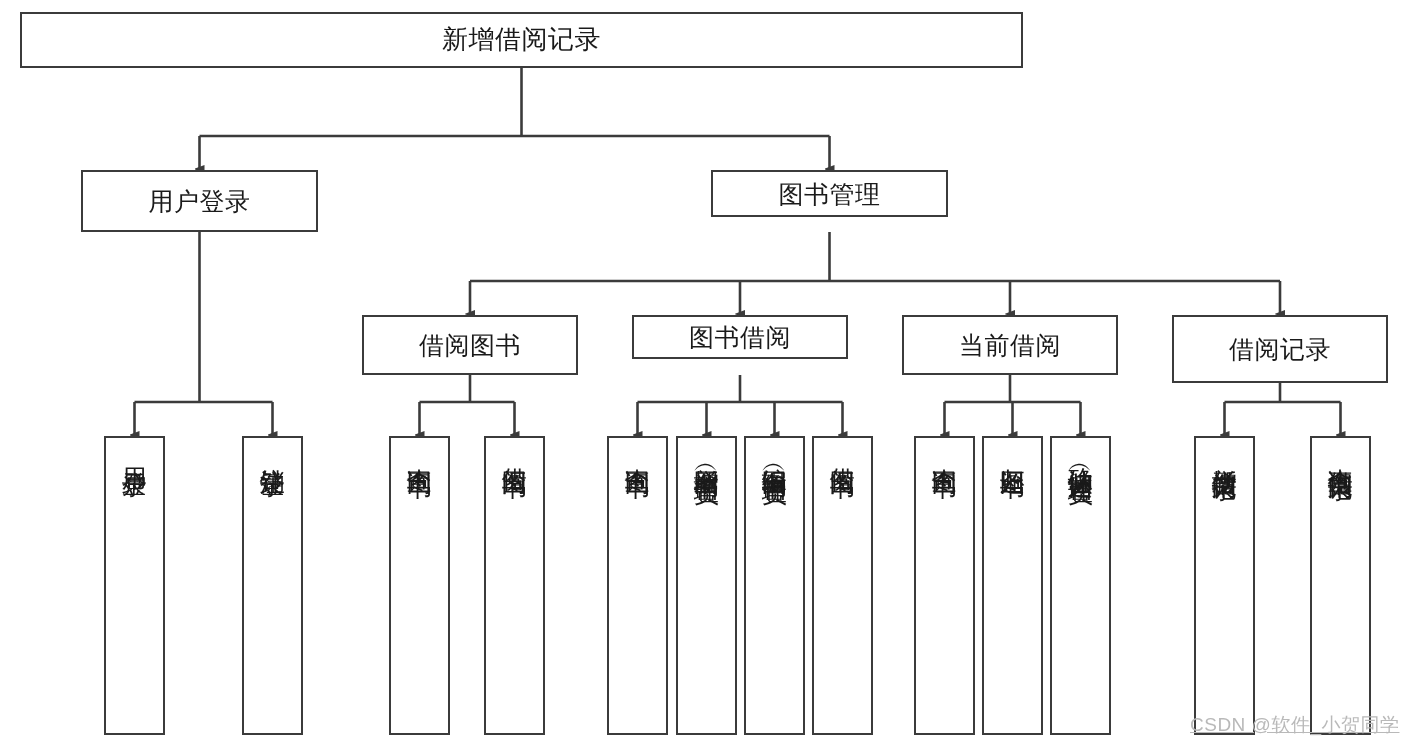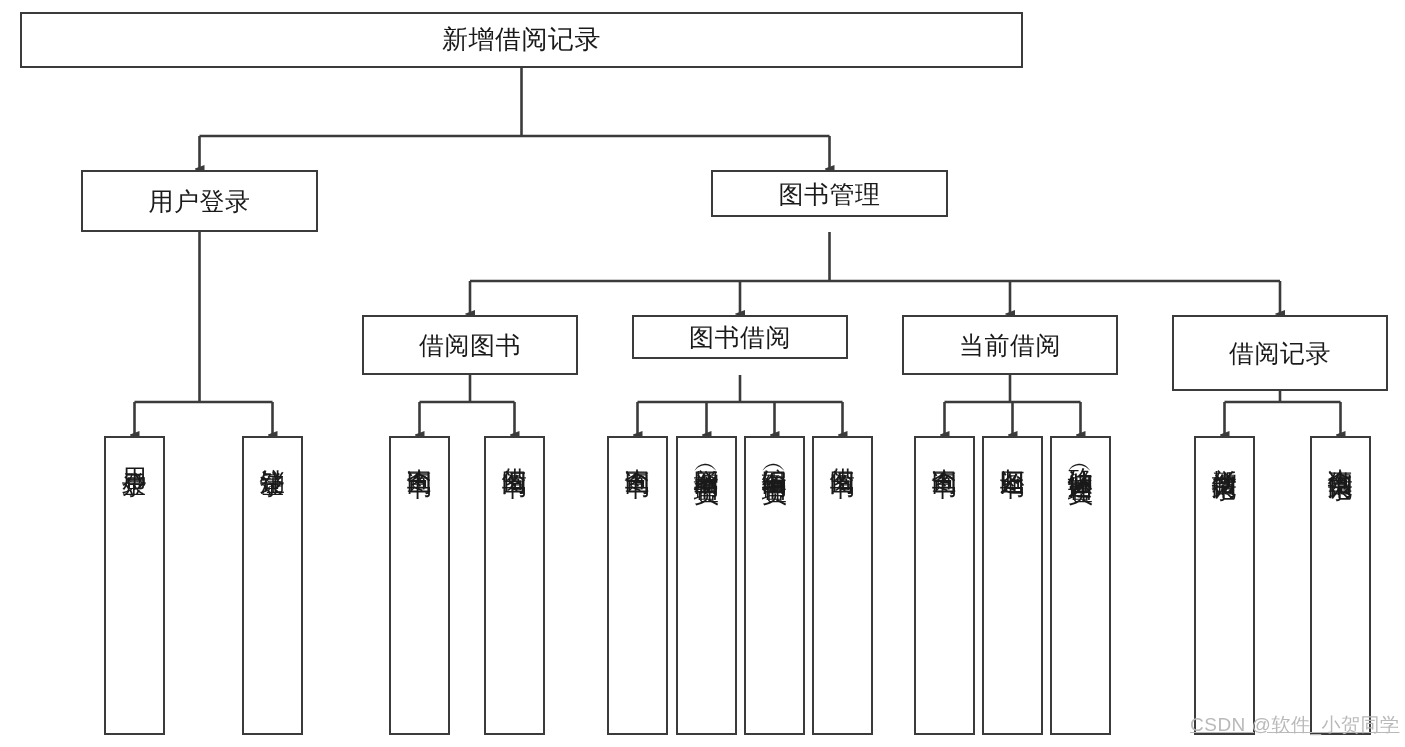--- a/index.html
+++ b/index.html
@@ -128,21 +128,21 @@
       </div>
       <div class="node horiz" style="left: 362px; top: 315px; width: 216px; height: 60px;">
         <span class="label">借阅图书</span>
       </div>
       <div class="node horiz" style="left: 632px; top: 315px; width: 216px; height: 44px;">
         <span class="label">图书借阅</span>
       </div>
       <div class="node horiz" style="left: 902px; top: 315px; width: 216px; height: 60px;">
         <span class="label">当前借阅</span>
       </div>
-      <div class="node horiz" style="left: 1172px; top: 315px; width: 216px; height: 76px;">
+      <div class="node horiz" style="left: 1172px; top: 315px; width: 216px; height: 68px;">
         <span class="label">借阅记录</span>
       </div>
       <div class="node vert" style="left: 104px; top: 436px; width: 61px; height: 299px;">
         <span class="label">用户登录</span>
       </div>
       <div class="node vert" style="left: 242px; top: 436px; width: 61px; height: 299px;">
         <span class="label">注销登录</span>
       </div>
       <div class="node vert" style="left: 389px; top: 436px; width: 61px; height: 299px;">
         <span class="label">查询图书</span>

